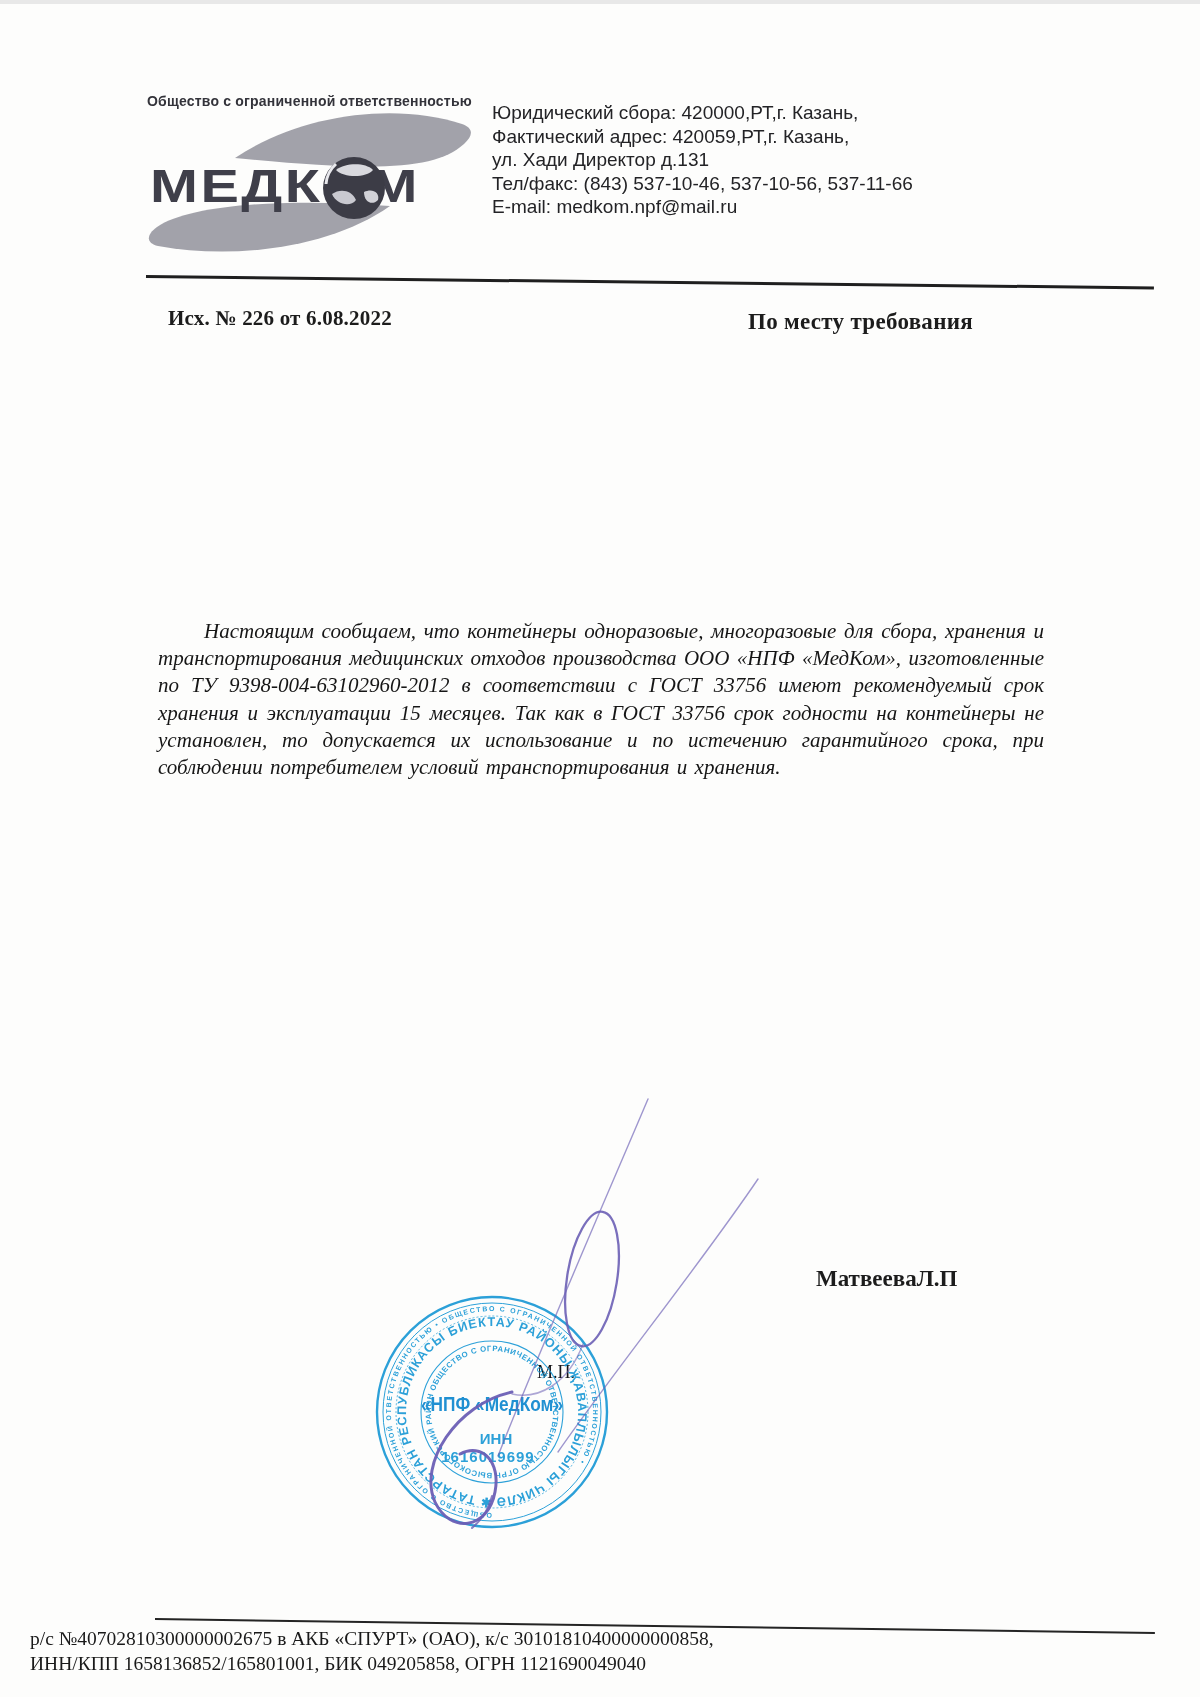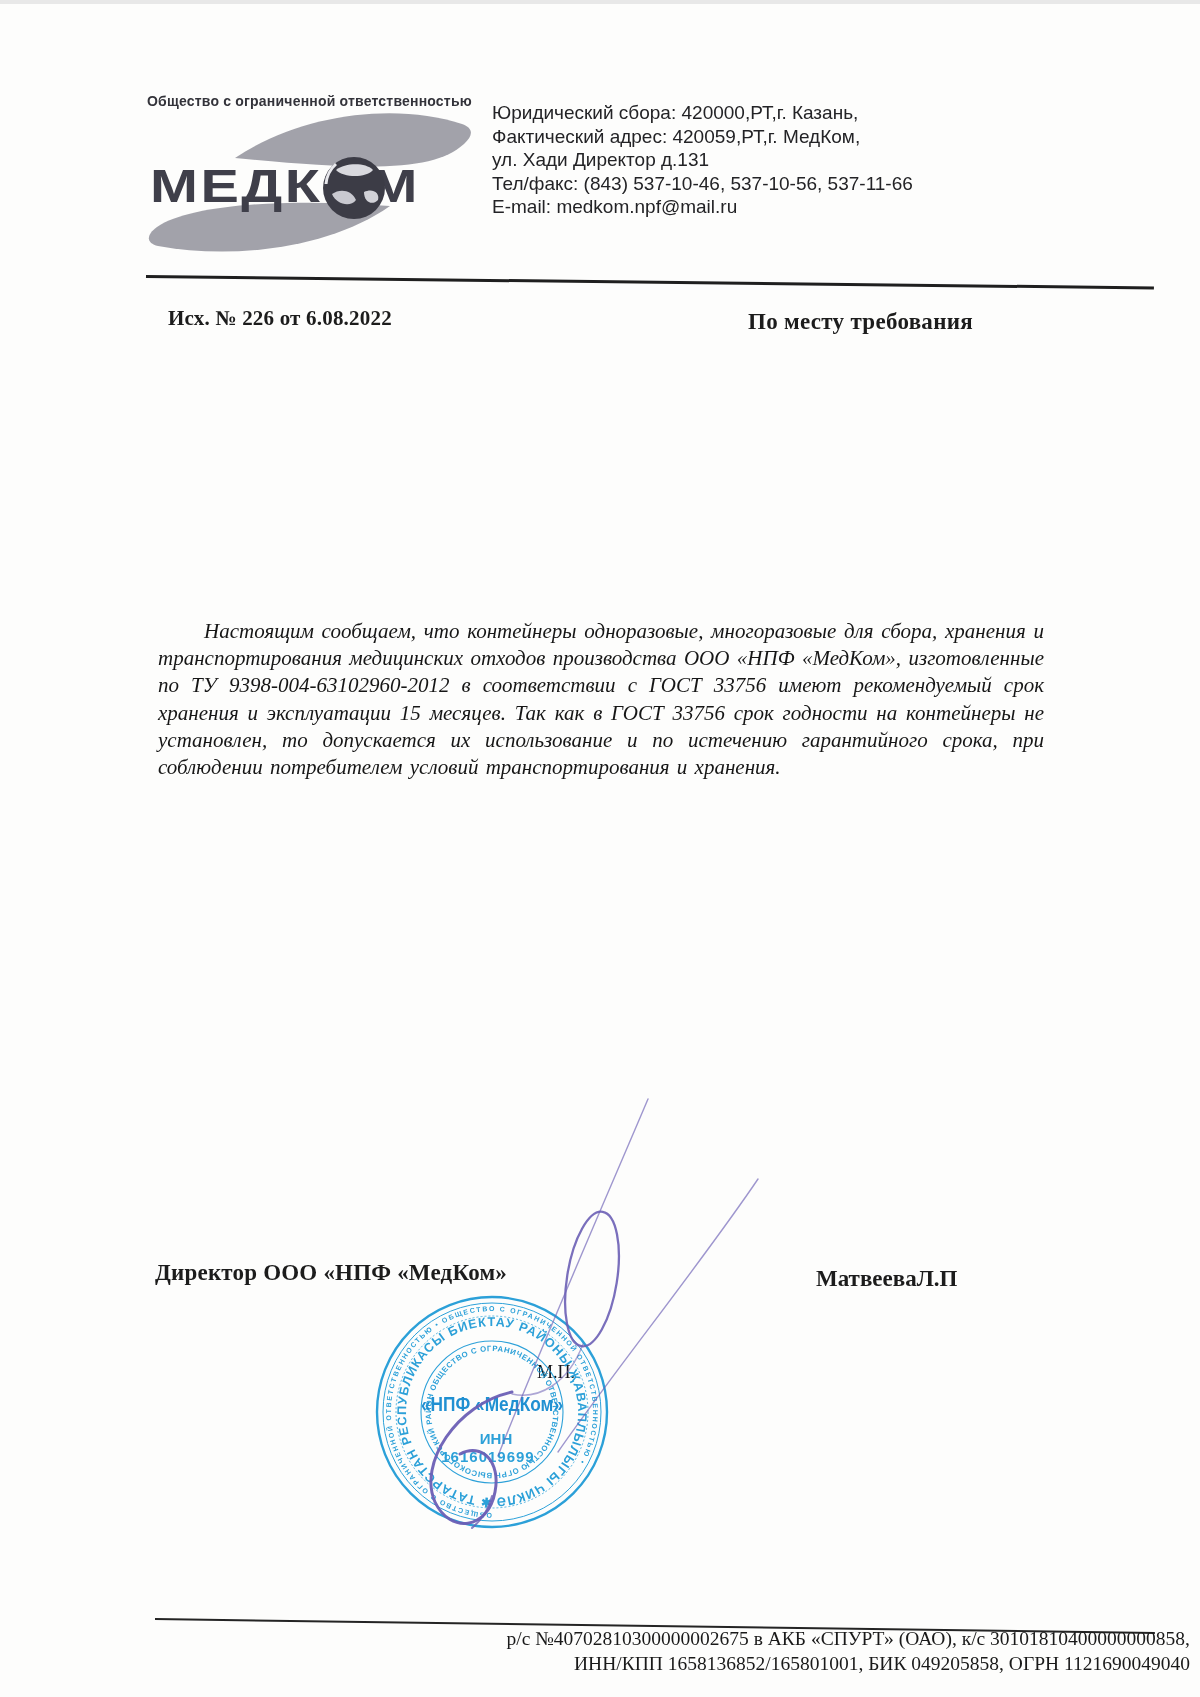--- a/index.html
+++ b/index.html
@@ -38,21 +38,21 @@
   .signer-name{position:absolute;left:816px;top:1262px;font-weight:bold;font-size:23px;}
   .seal-mp{position:absolute;left:537px;top:1358px;font-size:18px;color:#15151a;}
   .stamp{position:absolute;left:374px;top:1290px;width:236px;height:236px;opacity:.93;}
   .signature-svg{position:absolute;left:380px;top:1040px;width:440px;height:520px;}
   
   .rule-bottom{
     position:absolute;left:155px;top:1614px;width:1000px;height:0;
     border-top:2.5px solid #242424;transform:rotate(0.8deg);transform-origin:left top;
   }
   .footer{
-    position:absolute;left:30px;top:1623px;width:1160px;text-align:right;
+    position:absolute;left:30px;top:1623px;width:1160px;text-align:left;
     font-size:19.5px;line-height:24.5px;color:#191919;
   }
 </style>
 </head>
 <body>
 
 <div class="page">
 
   <div class="org-type">Общество с ограниченной ответственностью</div>
 
@@ -70,34 +70,33 @@
         <path d="M 196 62 C 205 55 225 54 233 62 C 226 70 204 70 196 62 Z" fill="#d9d9de"></path>
         <path d="M 192 86 C 200 80 212 82 216 92 C 210 100 196 96 192 86 Z" fill="#c9c9d0"></path>
         <path d="M 224 84 C 232 80 240 84 238 92 C 232 98 224 94 224 84 Z" fill="#d2d2d8"></path>
         <path d="M 186 76 A 30 30 0 0 1 196 56" stroke="#e8e8ec" stroke-width="3" fill="none"></path>
       </g>
     </svg>
   </div>
 
   <div class="contacts">
     <div>Юридический сбора: 420000,РТ,г. Казань,</div>
-    <div>Фактический адрес: 420059,РТ,г. МедКом,</div>
+    <div>Фактический адрес: 420059,РТ,г. Казань,</div>
     <div>ул. Хади Директор д.131</div>
     <div>Тел/факс: (843) 537-10-46, 537-10-56, 537-11-66</div>
     <div>E-mail: medkom.npf@mail.ru</div>
   </div>
 
   <div class="rule-top"></div>
 
   <div class="ref-number">Исх. № 226 от 6.08.2022</div>
   <div class="addressee">По месту требования</div>
 
   <div class="body-par">Настоящим сообщаем, что контейнеры одноразовые, многоразовые для сбора, хранения и транспортирования медицинских отходов производства ООО «НПФ «МедКом», изготовленные по ТУ 9398-004-63102960-2012 в соответствии с ГОСТ 33756 имеют рекомендуемый срок хранения и эксплуатации 15 месяцев. Так как в ГОСТ 33756 срок годности на контейнеры не установлен, то допускается их использование и по истечению гарантийного срока, при соблюдении потребителем условий транспортирования и хранения.</div>
 
-  <div class="director">Директор ООО «НПФ «МедКом»</div>
   <div class="signer-name">МатвееваЛ.П</div>
   <div class="seal-mp">М.П.</div>
 
   <svg class="stamp" viewBox="0 0 236 236">
     <defs>
       <path id="tp-outer" d="M 118 219 A 101 101 0 1 1 118.01 219"></path>
       <path id="tp-middle" d="M 118 204 A 86 86 0 1 1 118.01 204"></path>
       <path id="tp-inner" d="M 118 179 A 61 61 0 1 1 118.01 179"></path>
     </defs>
     <g fill="none" stroke="#1d9ad6">

